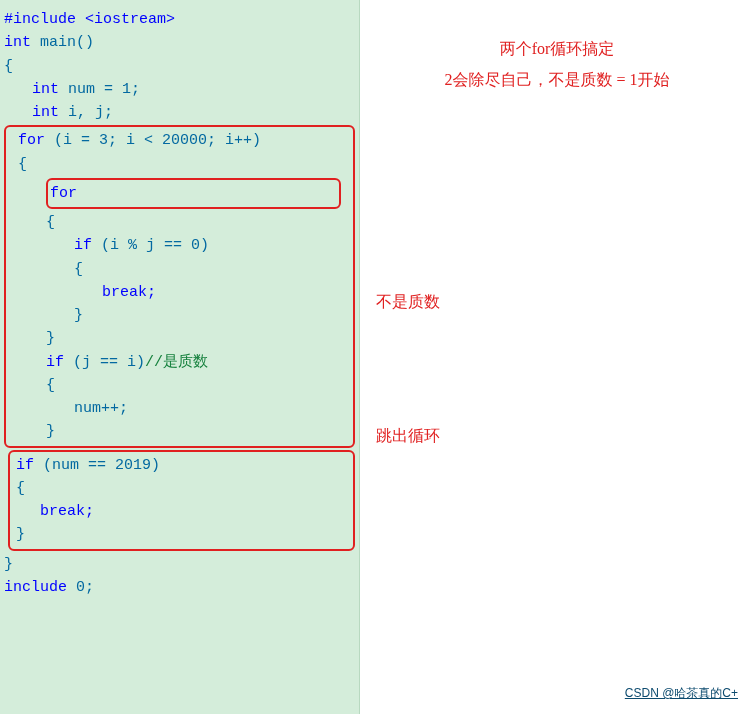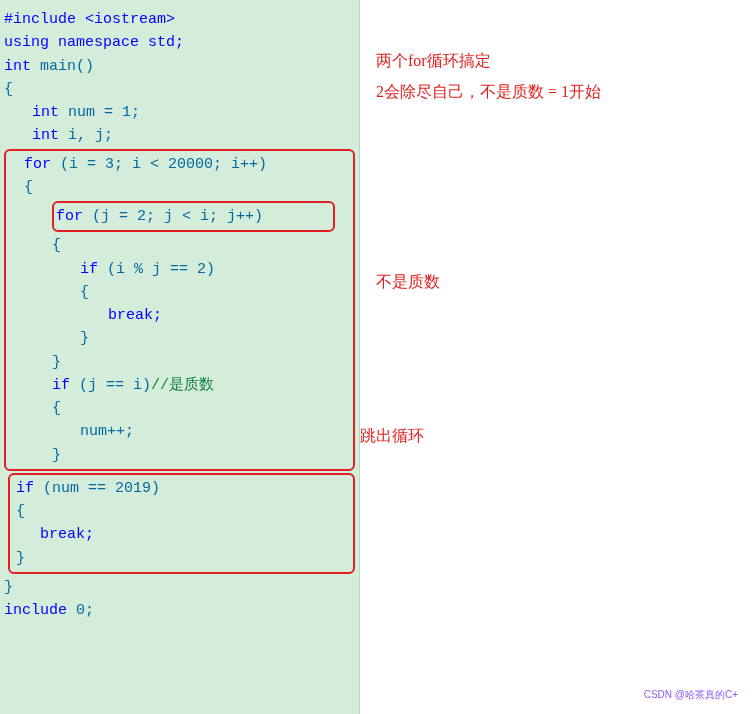--- a/index.html
+++ b/index.html
@@ -50,36 +50,38 @@
     
     .ann {
       font-family: 'SimSun', '宋体', serif;
       font-size: 16px;
       color: #e02020;
       line-height: 1.7;
       margin-bottom: 4px;
     }
 
     .ann-block {
-      margin-top: 27px;
+      margin-top: 15px;
+      text-align: center;
     }
 
     .csdn-watermark {
       position: absolute;
       bottom: 12px;
       right: 16px;
-      font-size: 10px;
-      color: #8b5cf6;
+      font-size: 12px;
+      color: #0c4a6e;
       font-family: Arial, sans-serif;
+      text-decoration: underline;
     }
 
     .code-section-outer {
       border: 2px solid #e02020;
       border-radius: 6px;
-      padding: 2px 18px;
+      padding: 2px 12px;
       margin: 1px 0;
       background: #d4edda;
     }
 
     .code-section-inner {
       border: 2px solid #e02020;
       border-radius: 6px;
       padding: 2px 2px;
       margin: 2px 0;
       background: #d4edda;
@@ -87,23 +89,20 @@
   </style>
 </head>
 <body>
 
 <div class="code-panel">
 
   <div class="code-line">
     <span class="include-text">#include &lt;iostream&gt;</span>
   </div>
 
-  <div class="code-line">
-    <span class="kw">using namespace std;</span>
-  </div>
 
   <div class="code-line">
     <span class="kw">int</span><span class="normal"> main()</span>
   </div>
 
   <div class="code-line">
     <span class="normal">{</span>
   </div>
 
   <div class="code-line indent1">
@@ -120,30 +119,30 @@
       <span class="kw">for</span><span class="normal"> (i = 3; i &lt; 20000; i++)</span>
     </div>
 
     <div class="code-line">
       <span class="normal">{</span>
     </div>
 
     <div class="code-section-inner" style="margin-left:28px;">
 
       <div class="code-line">
-        <span class="kw">for</span><span class="normal"> (j = 2; j &lt; i; j++)</span>
+        <span class="kw">for</span>
       </div>
     </div>
 
     <div class="code-line indent1">
       <span class="normal">{</span>
     </div>
 
     <div class="code-line indent2">
-      <span class="kw">if</span><span class="normal"> (i % j == 2)</span>
+      <span class="kw">if</span><span class="normal"> (i % j == 0)</span>
     </div>
 
     <div class="code-line indent2">
       <span class="normal">{</span>
     </div>
 
     <div class="code-line indent3">
       <span class="kw">break;</span>
     </div>
 
@@ -201,22 +200,22 @@
     <span class="kw">include</span><span class="normal"> 0;</span>
   </div>
 </div>
 
 <div class="annotation-panel">
   <div class="ann-block">
     <div class="ann">两个for循环搞定</div>
     <div class="ann">2会除尽自己，不是质数 = 1开始</div>
   </div>
 
-  <div style="position:absolute; top:268px; left:16px;">
+  <div style="position:absolute; top:288px; left:16px;">
     <span class="ann">不是质数</span>
   </div>
 
-  <div style="position:absolute; top:422px; left:0;">
+  <div style="position:absolute; top:422px; left:16px;">
     <span class="ann">跳出循环</span>
   </div>
 
   <div class="csdn-watermark">CSDN @哈茶真的C+</div>
 </div>
 
 </body></html>

